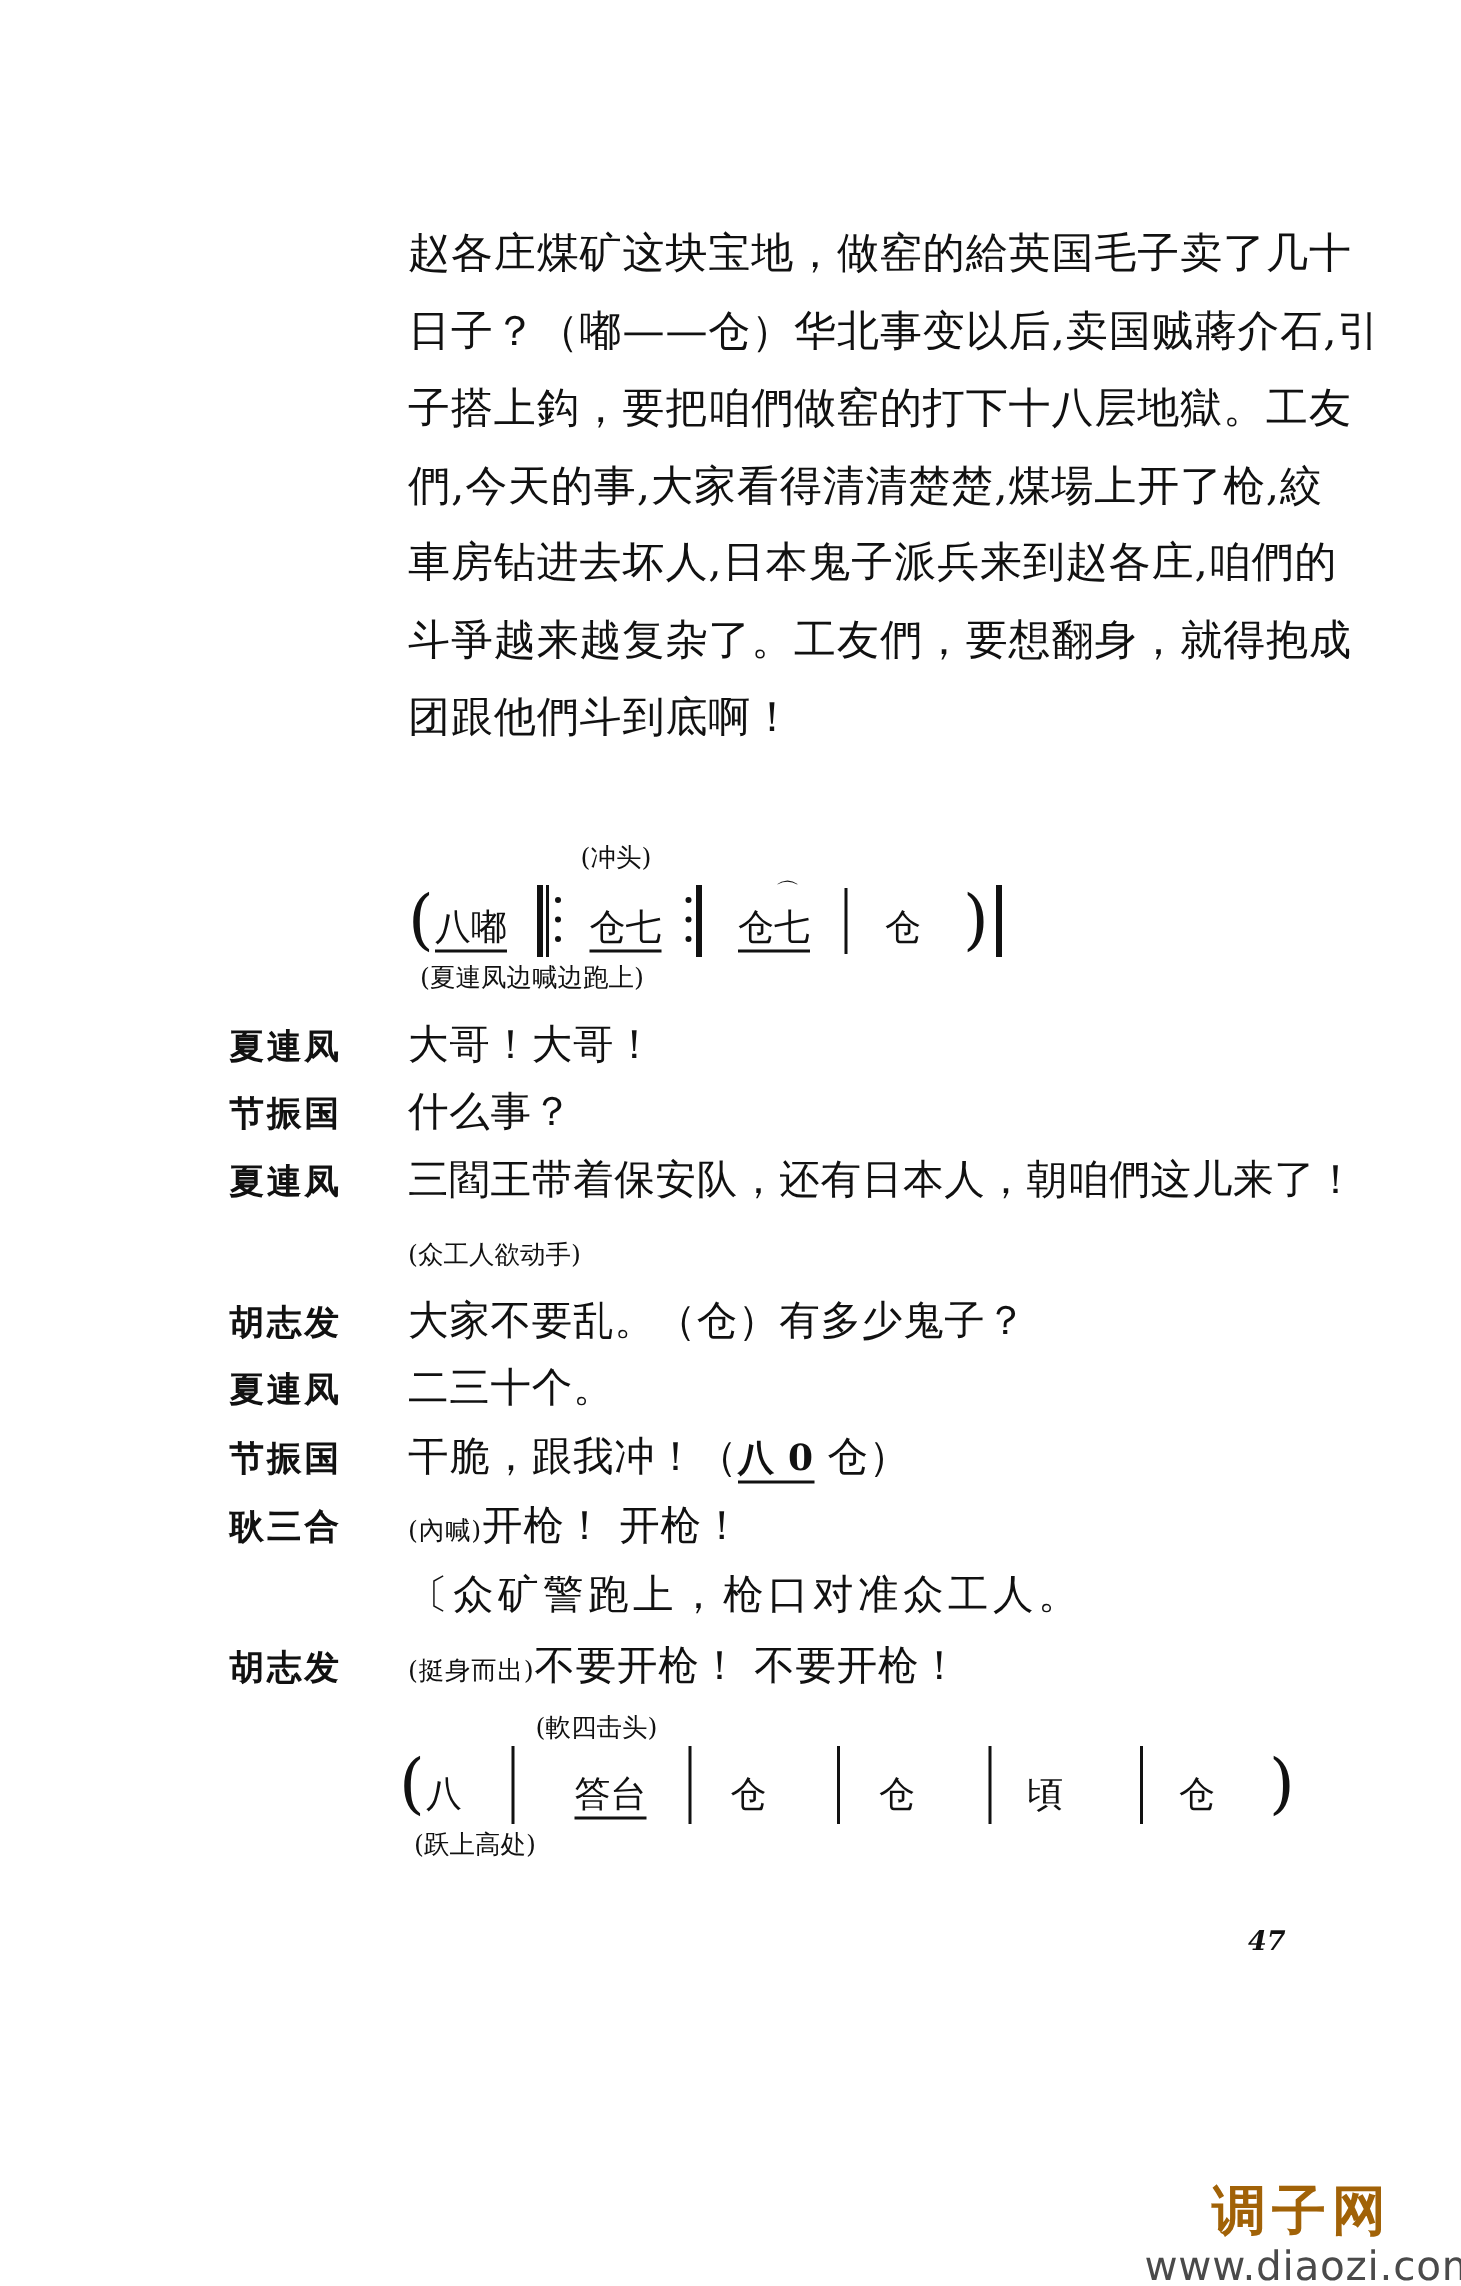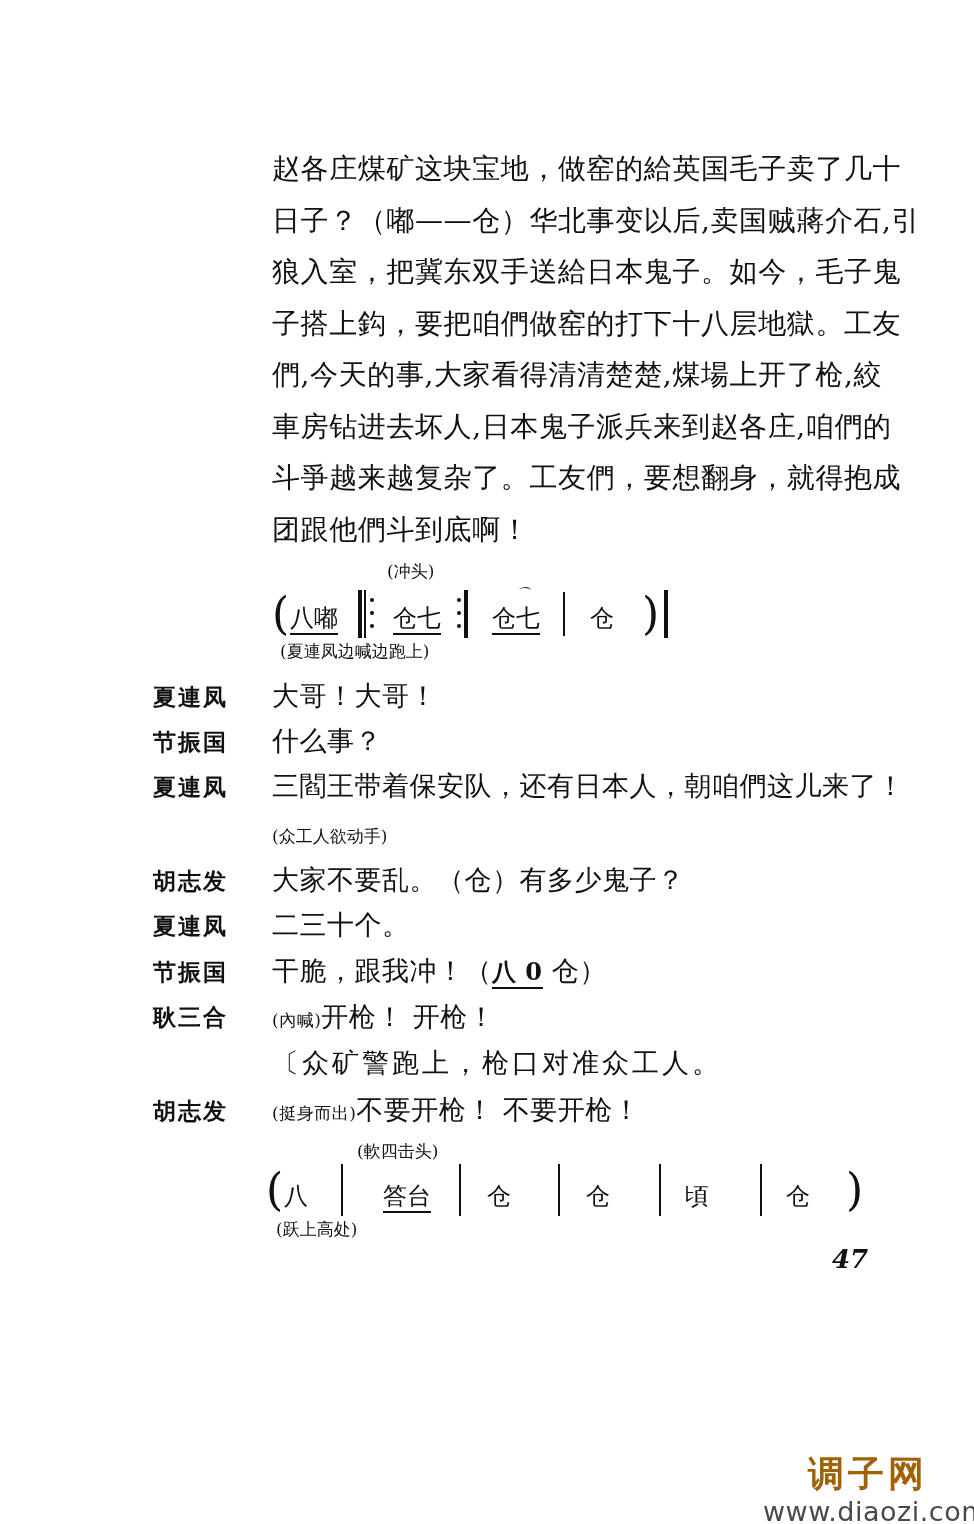--- a/index.html
+++ b/index.html
@@ -11,31 +11,30 @@
   .speech { position:absolute; left:272px; font-size:27px; white-space:nowrap; letter-spacing:0.5px; }
   .dir { position:absolute; font-size:17px; white-space:nowrap; }
   .paren { position:absolute; font-size:44px; line-height:44px; font-weight:300; }
   .beat { position:absolute; font-size:24px; font-weight:normal; font-family:"DejaVu Sans","Liberation Sans",sans-serif; white-space:nowrap; }
   .bar { position:absolute; width:2px; background:#111; }
   .bar.thick { width:4px; }
   .rep-dots { position:absolute; width:4px; }
   .rep-dots i { display:block; width:4px; height:4px; background:#111; border-radius:50%; margin-bottom:9px; }
   .u { border-bottom:2px solid #111; padding-bottom:1px; }
   .fermata { position:absolute; font-size:16px; }
-  .pageno { position:absolute; left:832px; top:1244px; font-size:26px; font-weight:bold; font-style:italic; font-family:"DejaVu Serif","Liberation Serif",serif; }
+  .pageno { position:absolute; left:832px; top:1284px; font-size:18px; font-weight:bold; font-style:italic; font-family:"DejaVu Serif","Liberation Serif",serif; }
   .wm1 { position:absolute; left:808px; top:1450px; font-size:36px; color:#a16207; font-weight:bold; letter-spacing:4px; font-family:"DejaVu Sans","Liberation Sans",sans-serif; }
   .wm2 { position:absolute; left:763px; top:1496px; font-size:27px; color:#4a4a4a; font-family:"DejaVu Sans","Liberation Sans",sans-serif; letter-spacing:0.5px; }
 </style>
 </head>
 <body>
 
 <div class="para" style="top:143px;">
   <span class="line">赵各庄煤矿这块宝地，做窑的給英国毛子卖了几十</span>
   <span class="line">日子？（嘟——仓）华北事变以后,卖国贼蔣介石,引</span>
-  <span class="line">狼入室，把冀东双手送給日本鬼子。如今，毛子鬼</span>
   <span class="line">子搭上鈎，要把咱們做窑的打下十八层地獄。工友</span>
   <span class="line">們,今天的事,大家看得清清楚楚,煤場上开了枪,絞</span>
   <span class="line">車房钻进去坏人,日本鬼子派兵来到赵各庄,咱們的</span>
   <span class="line">斗爭越来越复杂了。工友們，要想翻身，就得抱成</span>
   <span class="line">团跟他們斗到底啊！</span>
 </div>
 
 <div>
   <span class="dir" style="left:387px; top:560px;">(冲头)</span>
   <span class="paren" style="left:272px; top:592px;">(</span>

